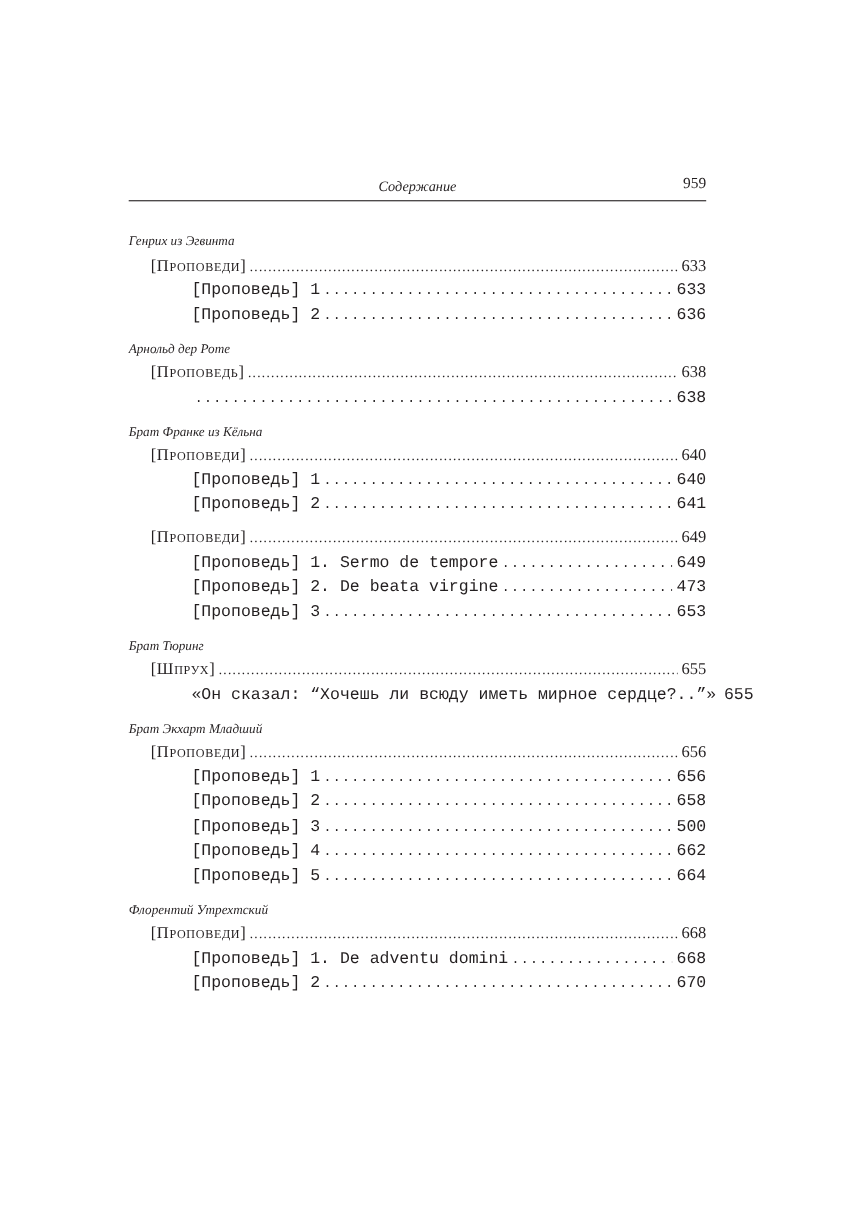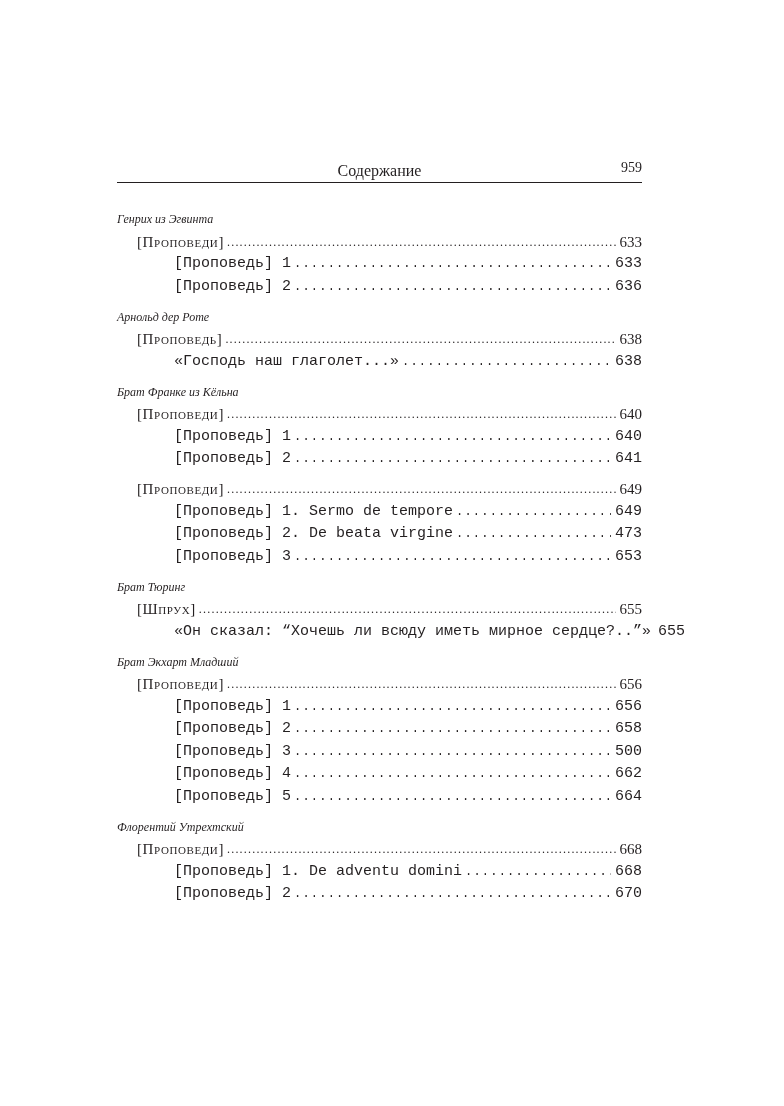--- a/index.html
+++ b/index.html
@@ -1,19 +1,19 @@
 <!DOCTYPE html>
 <html><head>
 <meta charset="utf-8">
 <style>
   html, body { margin: 0; padding: 0; background: #ffffff; }
   body { width: 784px; height: 1106px; position: relative; overflow: hidden;
          font-family: "Liberation Serif", "DejaVu Serif", serif; color: #231f20; }
   .header { position: absolute; left: 117px; top: 160px; width: 525px; height: 22px; }
-  .header .title { position: absolute; left: 0; right: 0; top: 2px; text-align: center; font-size: 16px; }
+  .header .title { position: absolute; left: 0; right: 0; top: 2px; text-align: center; font-size: 13px; font-style: italic; }
   .header .pagenum { position: absolute; right: 0; top: 0; font-size: 14px; }
   .rule { position: absolute; left: 117px; top: 181.5px; width: 525px; height: 0; border-top: 1.2px solid #231f20; }
   .toc { position: absolute; left: 117px; top: 208px; width: 525px; }
   .section { margin-bottom: 7.5px; }
   .author { font-style: italic; font-size: 12px; line-height: 22.5px; height: 22.5px; white-space: nowrap; }
   .entry { display: flex; align-items: center; font-size: 15px; line-height: 22.5px; height: 22.5px; white-space: nowrap; }
   .entry.l2 { padding-left: 20px; }
   .entry.l3 { padding-left: 57px; font-family: Liberation Mono, monospace; }
   .entry .label { flex: 0 0 auto; }
   .entry.l2 .label { font-variant: small-caps; letter-spacing: 0.6px; }
@@ -50,21 +50,20 @@
       </div>
     </div>
     <div class="section">
       <div class="author">Арнольд дер Роте</div>
       <div class="entry l2">
         <span class="label">[Проповедь]</span>
         <span class="leader"></span>
         <span class="page">638</span>
       </div>
       <div class="entry l3">
-        <span class="label">«Господь наш глаголет...»</span>
         <span class="leader"></span>
         <span class="page">638</span>
       </div>
     </div>
     <div class="section">
       <div class="author">Брат Франке из Кёльна</div>
       <div class="entry l2">
         <span class="label">[Проповеди]</span>
         <span class="leader"></span>
         <span class="page">640</span>

